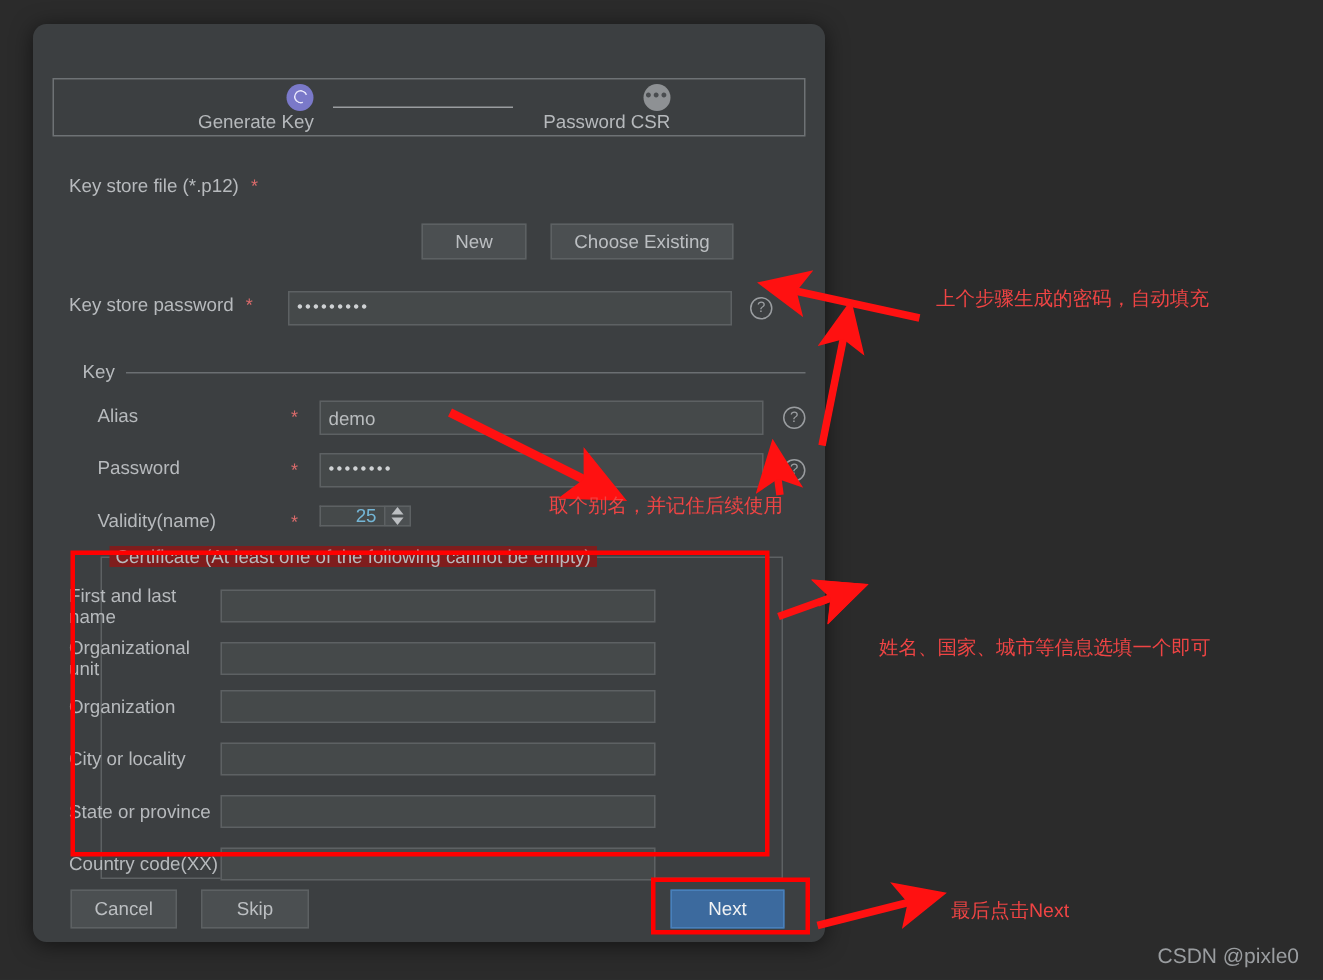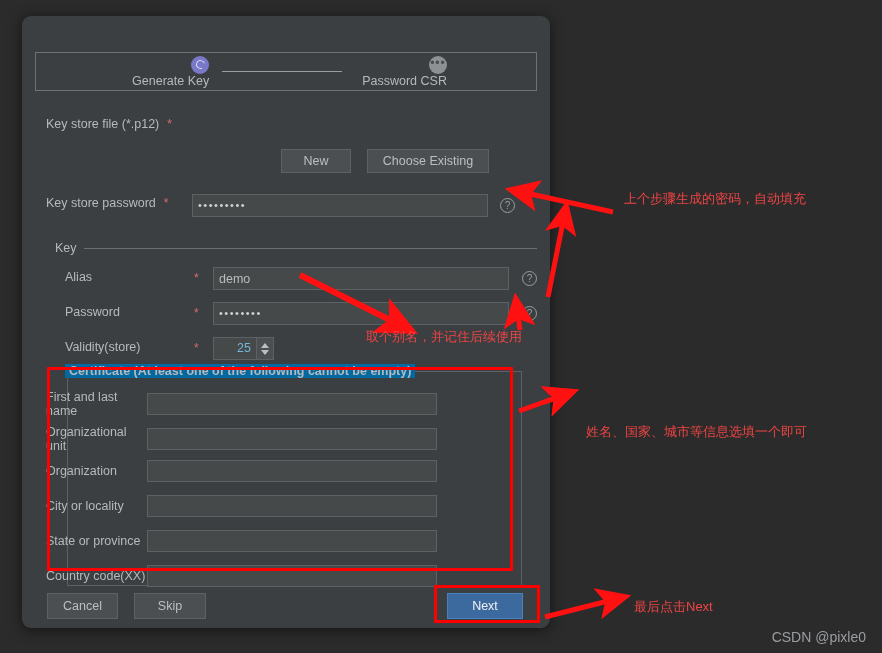--- a/index.html
+++ b/index.html
@@ -86,21 +86,21 @@
     cursor: pointer; flex: none;
   }
 
   
   .group-key { position: absolute; left: 33px; top: 225px; width: 482px;
      display: flex; align-items: center; }
   .group-key .gl { font-size: 12.5px; color: #b7babd; margin-right: 7px; }
   .group-key .gline { flex: 1; height: 1px; background: #6b6f72; }
 
   
-  .spinner { display: flex; height: 23px; }
+  .spinner { display: flex; height: 14px; }
   .spinner .val {
     width: 43px; background: #45494a; border: 1px solid #5d6163;
     border-right: none; color: #74b6d6; font-size: 12.5px;
     text-align: right; padding-right: 5px; line-height: 21px;
     font-family: inherit; outline: none;
   }
   .spinner .arrows {
     width: 18px; background: #4b4f51; border: 1px solid #5d6163;
     display: flex; flex-direction: column; align-items: center;
     justify-content: center; cursor: pointer; gap: 2px;
@@ -108,23 +108,23 @@
   .tri-up { width:0;height:0;border-left:4px solid transparent;border-right:4px solid transparent;border-bottom:5px solid #bcbfc2; }
   .tri-dn { width:0;height:0;border-left:4px solid transparent;border-right:4px solid transparent;border-top:5px solid #bcbfc2; }
 
   
   .cert-box {
     position: absolute; left: 45px; top: 355px;
     width: 455px; height: 215px;
     border: 1px solid #5d6163;
   }
   .cert-legend {
-    position: absolute; left: 43px; top: 348px;
-    background: #0369a1; padding: 0 4px;
-    font-size: 12.5px; color: #b7babd; font-weight: bold;
+    position: absolute; left: 51px; top: 348px;
+    background: #7f1d1d; padding: 0 4px;
+    font-size: 12.5px; color: #b7babd;
   }
   .cert-row { position: absolute; left: 0; display: flex; align-items: center; }
   .cert-lbl { width: 125px; font-size: 12.5px; color: #b7babd; padding-left: 24px; }
   .cert-in {
     width: 290px; height: 22px;
     background: #45494a; border: 1px solid #5d6163;
     outline: none; font-family: inherit; font-size: 12.5px; color: #b9bcbe;
     padding: 0 5px;
   }
 
@@ -208,21 +208,21 @@
     <div class="help" style="position:absolute; left:500px; top:255px;">?</div>
 
     <div class="row" style="left:43px; top:289px;">
       <span class="lbl">Password</span>
     </div>
     <span class="req" style="position:absolute; left:172px; top:290px;">*</span>
     <div class="field pw" style="position:absolute; left:191px; top:286px; width:296px;">••••••••</div>
     <div class="help" style="position:absolute; left:500px; top:290px;">?</div>
 
     <div class="row" style="left:43px; top:324px;">
-      <span class="lbl">Validity(store)</span>
+      <span class="lbl">Validity(name)</span>
     </div>
     <span class="req" style="position:absolute; left:172px; top:325px;">*</span>
     <div class="spinner" style="position:absolute; left:191px; top:321px;">
       <input class="val" value="25" style="">
       <div class="arrows">
         <div class="tri-up"></div>
         <div class="tri-dn"></div>
       </div>
     </div>
 

